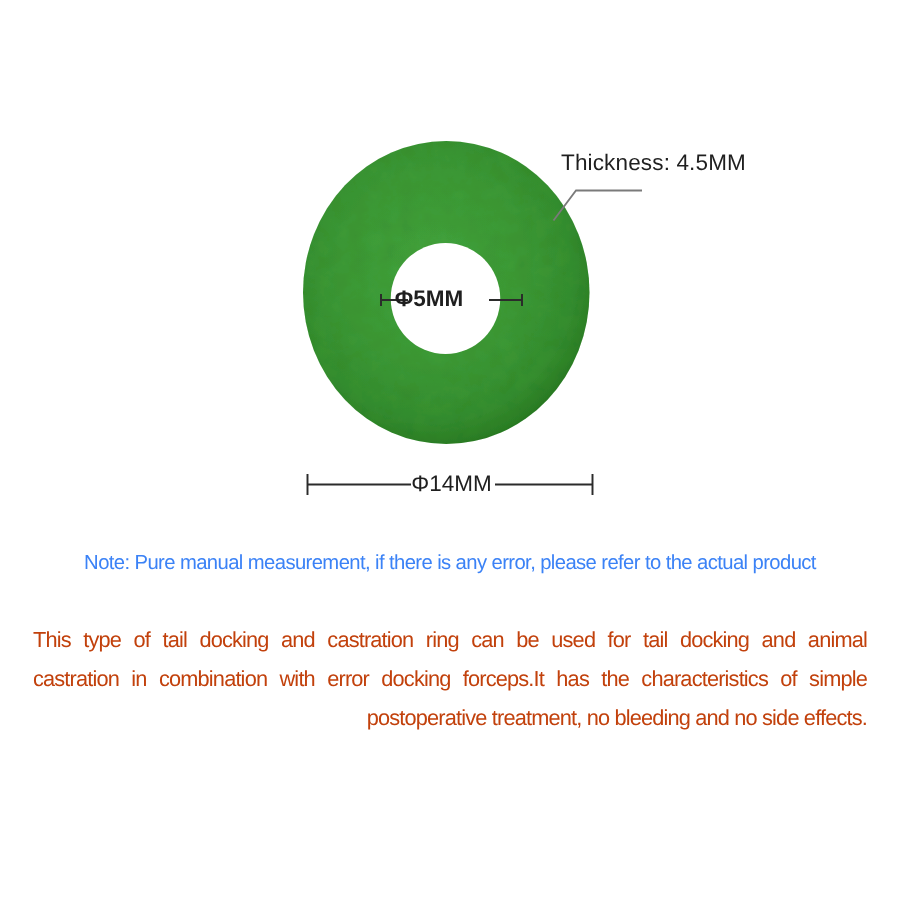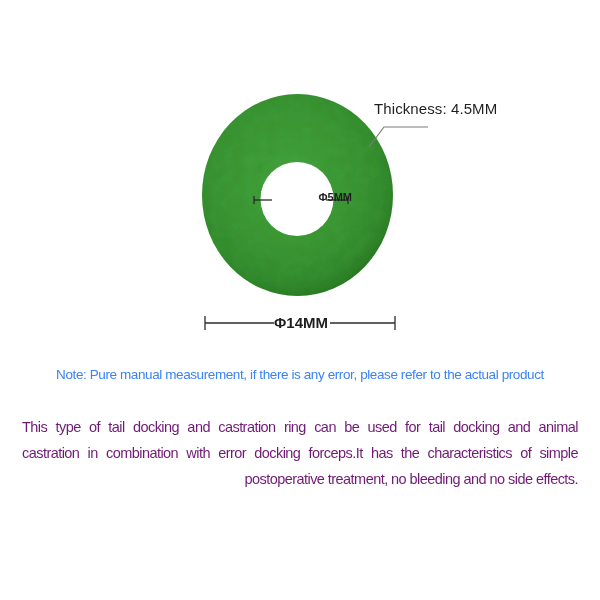--- a/index.html
+++ b/index.html
@@ -27,50 +27,50 @@
   }
 
   .thickness-label {
     left: 374px; top: 100px;
     font-size: 15px;
     font-weight: 500;
     letter-spacing: 0.1px;
   }
 
   .inner-dia-label {
-    left: 252px; top: 191px;
+    left: 236px; top: 191px;
     width: 100px;
-    text-align: right;
-    font-size: 11px;
+    text-align: center;
+    font-size: 15px;
     font-weight: 600;
   }
 
   .outer-dia-label {
     left: 251px; top: 314px;
     width: 100px;
     text-align: center;
     font-size: 15px;
-    font-weight: 700;
+    font-weight: 400;
   }
 
   .note {
     position: absolute;
     left: 0; top: 367px;
     width: 600px;
     text-align: center;
     font-size: 13.5px;
     letter-spacing: -0.4px;
     color: #3b82f6;
   }
 
   .description {
     position: absolute;
     left: 22px; top: 414px;
     width: 556px;
-    color: #701a75;
+    color: #c2410c;
     font-size: 14.5px;
     letter-spacing: -0.55px;
     line-height: 26px;
   }
   .description .line { width: 100%; }
   .description .line.just {
     text-align: justify;
     text-align-last: justify;
   }
   .description .line.last {

